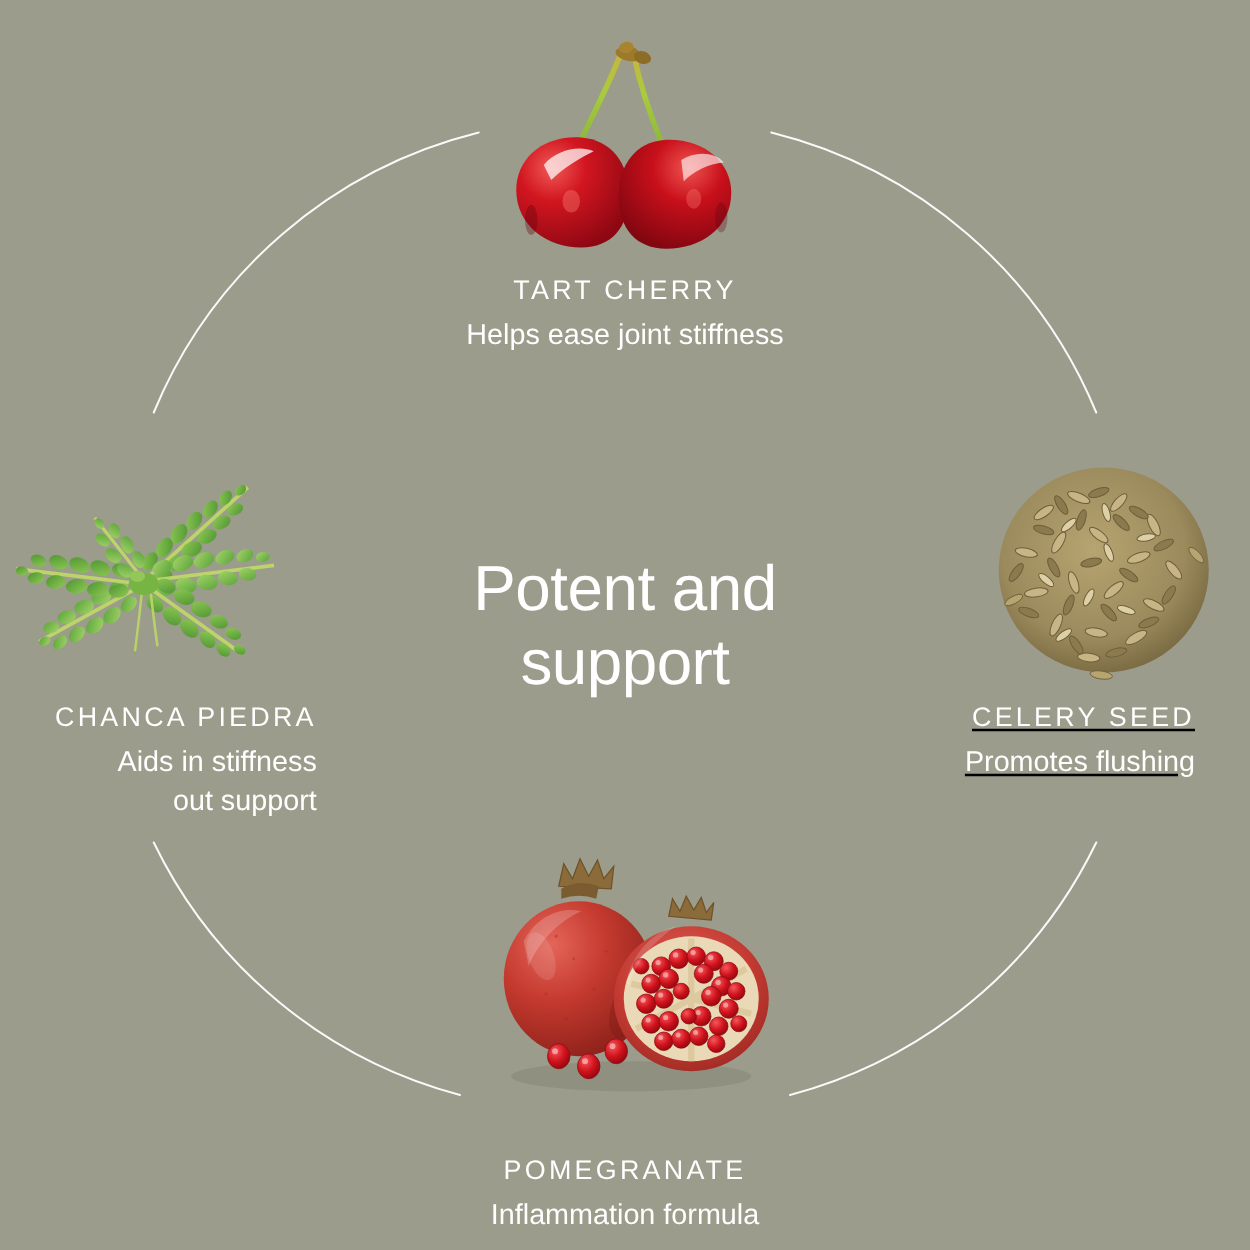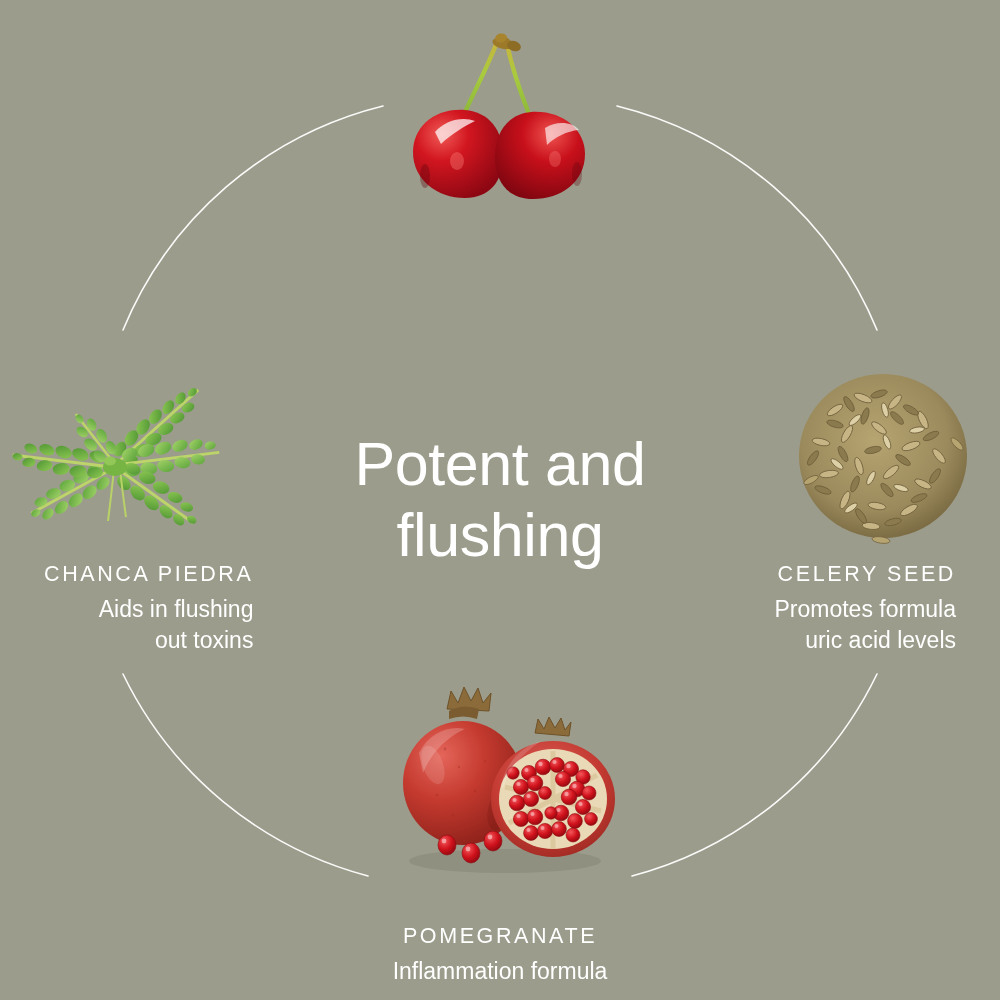--- a/index.html
+++ b/index.html
@@ -11,41 +11,41 @@
     position:relative;width:1000px;height:1000px;
     background:#9b9c8b;
     -webkit-font-smoothing:antialiased;
   }
   .ring{position:absolute;left:0;top:0;width:1000px;height:1000px;}
 
   
   #headline{
     position:absolute;left:50%;top:500px;transform:translate(-50%,-50%);
     width:420px;text-align:center;color:#ffffff;
-    font-size:61px;line-height:1.16;font-weight:300;letter-spacing:-0.4px;
+    font-size:51px;line-height:1.16;font-weight:300;letter-spacing:-0.4px;
   }
   #headline div{white-space:nowrap;}
 
   
   .node-title{
     color:#ffffff;font-size:21.5px;font-weight:400;letter-spacing:2.6px;
     white-space:nowrap;
   }
   .node-sub{
     color:#ffffff;font-size:23px;font-weight:300;line-height:1.33;
     margin-top:7px;
   }
   .label{position:absolute;}
   .label.center{text-align:center;}
   .label.left{text-align:right;}
   .label.right{text-align:right;}
 
   #label-cherry{left:50%;top:220px;transform:translateX(-50%);}
   #label-chanca{left:44px;top:562px;}
-  #label-celery{right:44px;top:562px;}
+  #label-celery{right:44px;top:562px;text-decoration:underline;}
   #label-pome{left:50%;top:924px;transform:translateX(-50%);}
 
   
   .art{position:absolute;}
   #art-cherry{left:395px;top:28px;width:205px;height:185px;}
   #art-chanca{left:2px;top:355px;width:225px;height:195px;}
   #art-celery{left:785px;top:358px;width:200px;height:195px;}
   #art-pome{left:385px;top:675px;width:240px;height:205px;}
   .art svg{display:block;width:100%;height:100%;}
 </style>
@@ -410,37 +410,40 @@
       <g fill="#ffffff" opacity="0.45">
         <circle cx="59" cy="166" r="2.4"></circle>
           <circle cx="83" cy="174" r="2.4"></circle>
           <circle cx="105" cy="162" r="2.4"></circle>
       </g>
     </svg>
   </div>
 
   <div id="headline">
     <div>Potent and</div>
-    <div>flushing</div>
-  </div>
-
+    <div>support</div>
+  </div>
+
+  <div class="label center" id="label-cherry">
+    <div class="node-title">TART  CHERRY</div>
+    <div class="node-sub">Helps ease joint stiffness</div>
+  </div>
 
   <div class="label left" id="label-chanca">
     <div class="node-title">CHANCA  PIEDRA</div>
     <div class="node-sub">
-      <div>Aids in flushing</div>
-      <div>out toxins</div>
+      <div>Aids in stiffness</div>
+      <div>out support</div>
     </div>
   </div>
 
   <div class="label right" id="label-celery">
     <div class="node-title">CELERY  SEED</div>
     <div class="node-sub">
-      <div>Promotes formula</div>
-      <div>uric acid levels</div>
+      <div>Promotes flushing</div>
     </div>
   </div>
 
   <div class="label center" id="label-pome">
     <div class="node-title">POMEGRANATE</div>
     <div class="node-sub">Inflammation formula</div>
   </div>
 
 </div>
 

